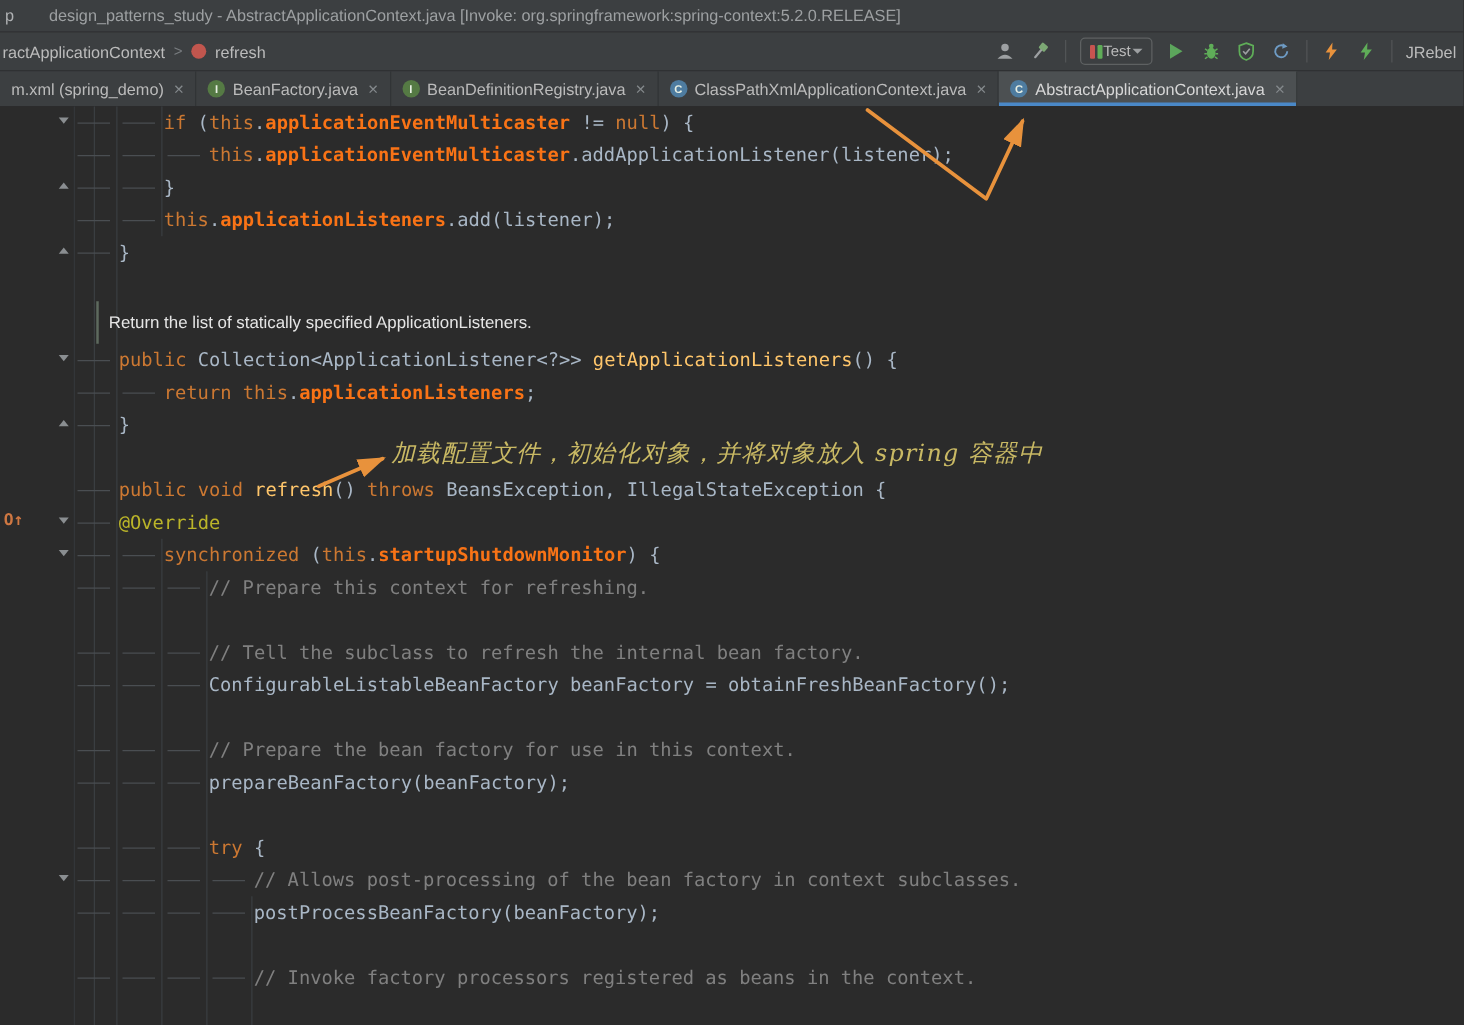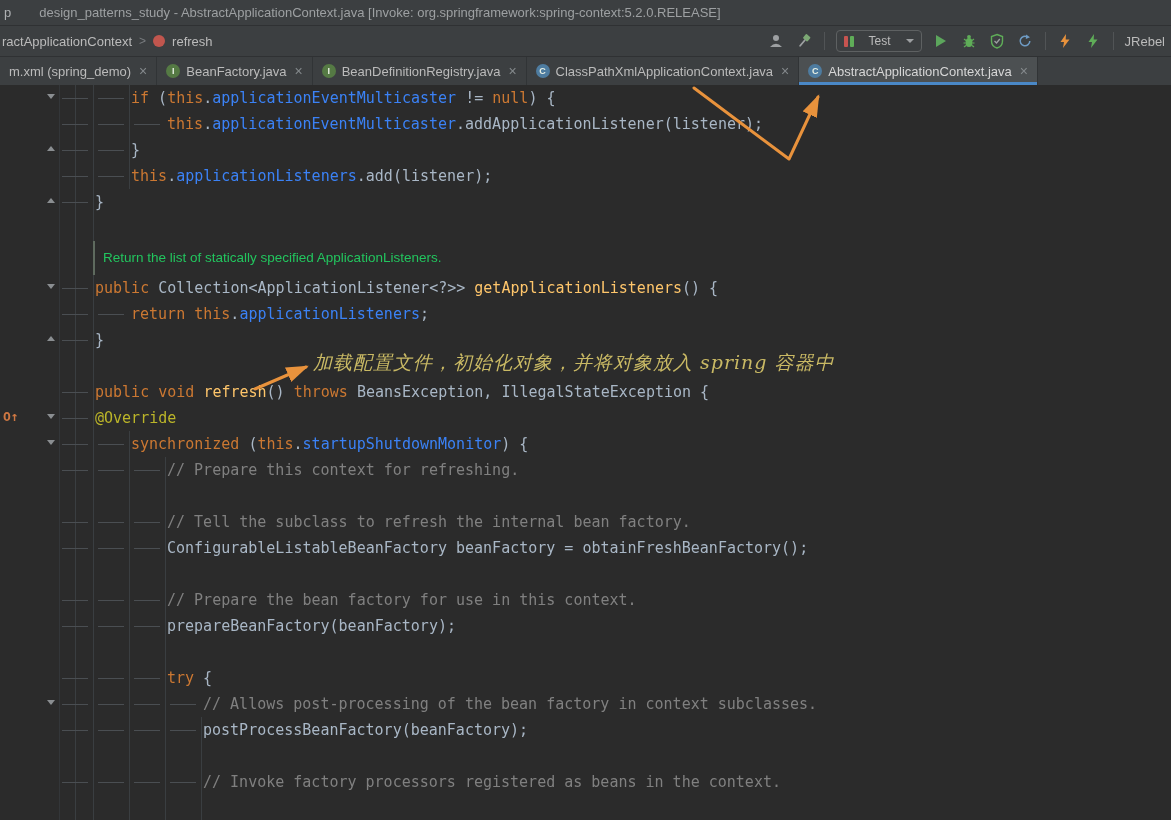--- a/index.html
+++ b/index.html
@@ -25,21 +25,21 @@
   .breadcrumb { display:flex; align-items:center; gap:7px; padding-left:2px; color:#BBBBBB; font-size:13px; white-space:nowrap;text-align:center; }
   .bc-sep { color:#787C7F; font-size:12px; }
   .method-icon {
     width:12px; height:12px; border-radius:50%;
     background:#C1564E; display:inline-block;
   }
   .toolbar { display:flex; align-items:center; gap:11px; padding-right:4px; }
   .tb-sep { width:1px; height:18px; background:#515456; }
   .tb-icon { width:17px; height:17px; display:flex; align-items:center; justify-content:center; cursor:default; }
   .run-combo {
-    display:flex; align-items:center; gap:15px; height:22px; padding:0 7px;
+    display:flex; align-items:center; gap:1px; height:22px; padding:0 7px;
     border:1px solid #5E6162; border-radius:4px; color:#BBBBBB; font-size:12px;
   }
   .junit-icon { display:inline-flex; gap:2px; }
   .junit-icon i { display:block; width:4px; height:11px; border-radius:1px; }
   .junit-icon .jr { background:#C75450; }
   .junit-icon .jg { background:#5FAD58; }
   .chev-down { width:0; height:0; border-left:4px solid transparent; border-right:4px solid transparent; border-top:4px solid #9DA0A2; }
   .run-tri { width:0; height:0; border-top:6px solid transparent; border-bottom:6px solid transparent; border-left:10px solid #5CA65C; }
   .jrebel-label { color:#BBBBBB; font-size:13px; padding-right:2px; white-space:nowrap; }
 
@@ -73,32 +73,32 @@
     position:absolute; left:3px; z-index:4; color:#CE7742;
     font:bold 13px "DejaVu Sans Mono", monospace;
   }
 
   .code-lines { position:absolute; left:59px; top:0; right:0; z-index:2; }
   .line {
     height:26px; line-height:26px; white-space:pre;
     font-family:"DejaVu Sans Mono", monospace; font-size:15px; color:#A9B7C6;
   }
   .doc-line {
-    height:34px; line-height:34px; margin-left:34px;
+    height:34px; line-height:34px; margin-left:18px;
     border-left:2px solid #5E6A5E; padding-left:8px;
-    font-family:"Liberation Sans", sans-serif; font-size:13.5px; color:#22c55e;
+    font-family:"Liberation Sans", sans-serif; font-size:13.5px; color:#e5e5e5;
   }
   .tab-ws { display:inline-block; width:36px; height:26px; position:relative; vertical-align:top; }
   .tab-ws::after {
     content:""; position:absolute; left:3px; right:7px; top:13px;
     border-top:1px solid #4A4E52;
   }
   .tk-kw   { color:#CC7832; }
   .tk-pl   { color:#A9B7C6; }
-  .tk-field{ color:#3b82f6; }
+  .tk-field{ color:#f97316;font-weight:bold; }
   .tk-mdecl{ color:#FFC66B; }
   .tk-ann  { color:#BBB529; }
   .tk-cmt  { color:#808080; }
   .caret { display:inline-block; width:2px; height:17px; background:#CFCFCF; vertical-align:-3px; }
 
   
   .annotation-text {
     position:absolute; left:313px; top:350px; z-index:40;
     font-family:"DejaVu Serif", serif; font-style:italic;
     font-size:19px; letter-spacing:1px; white-space:nowrap;

